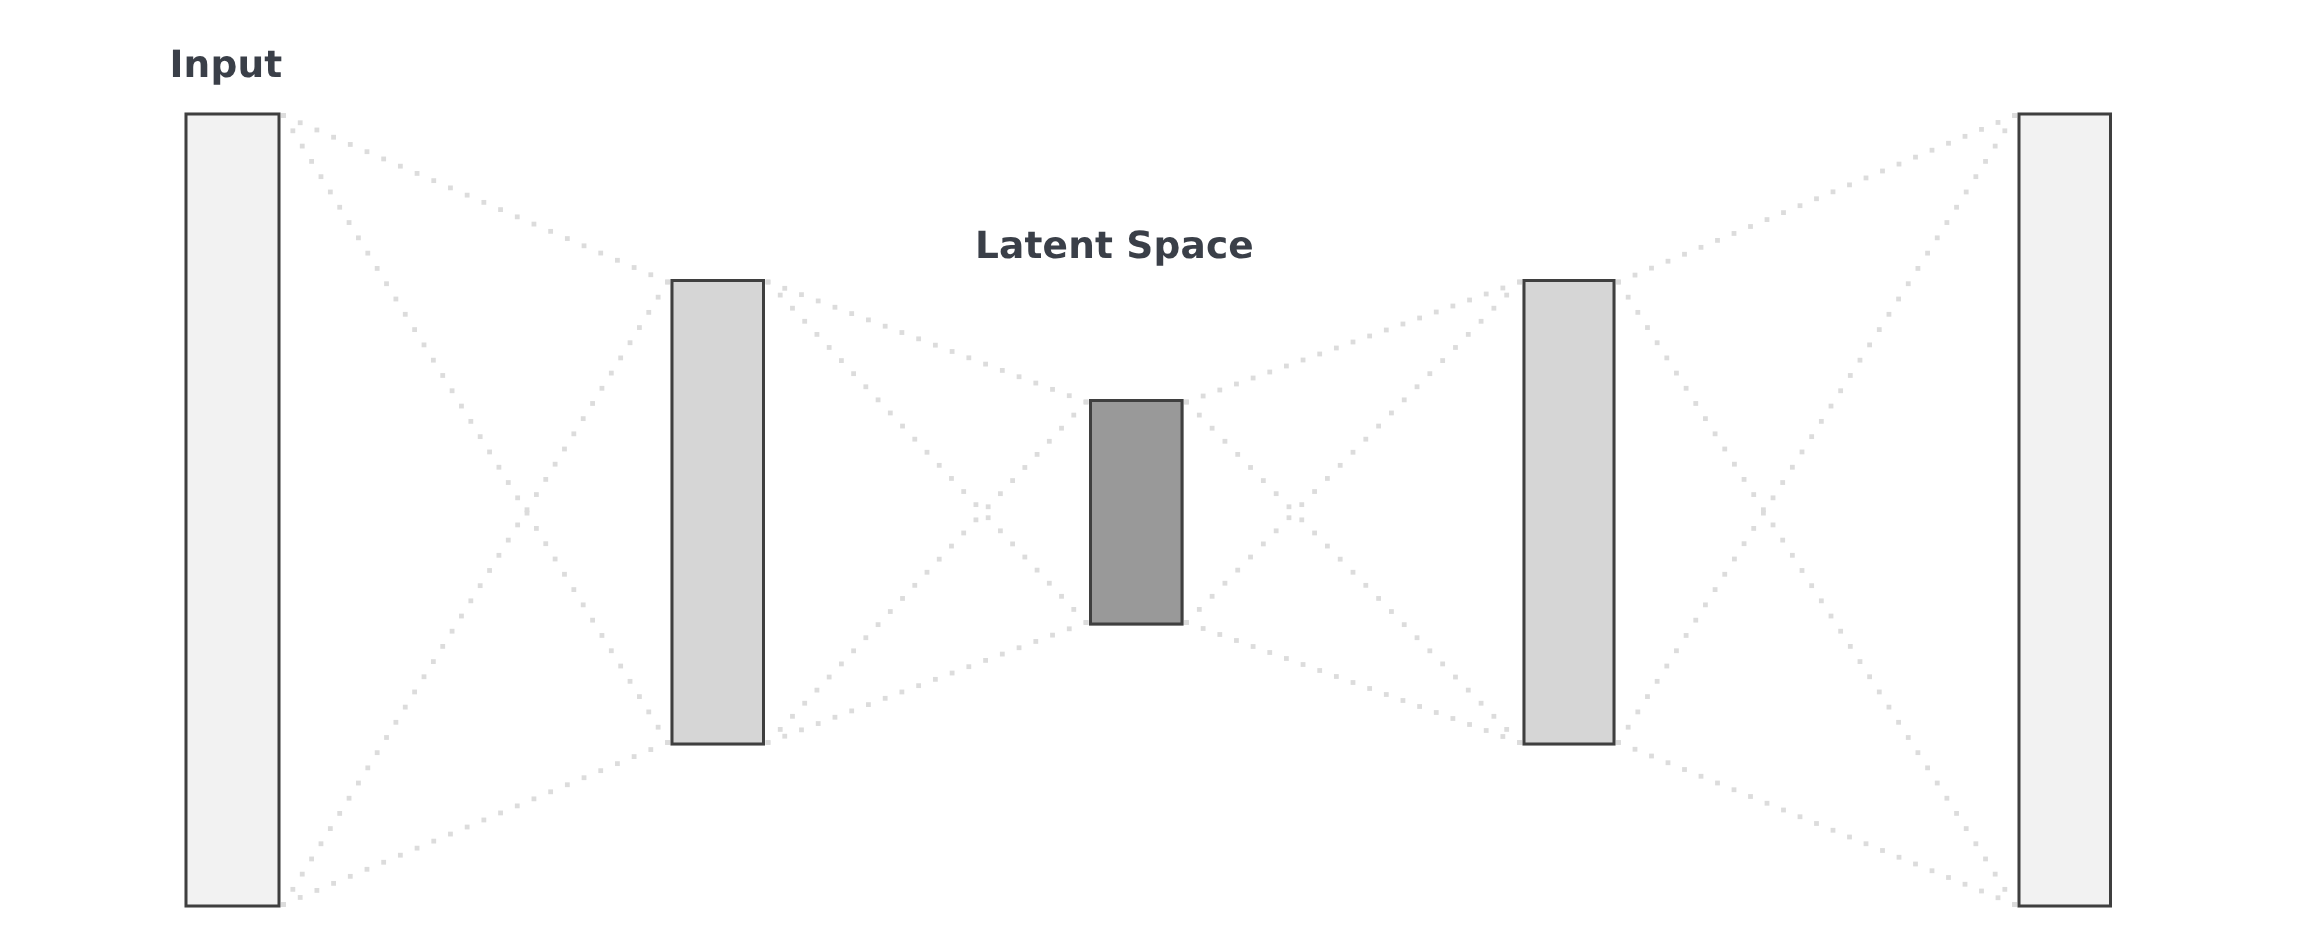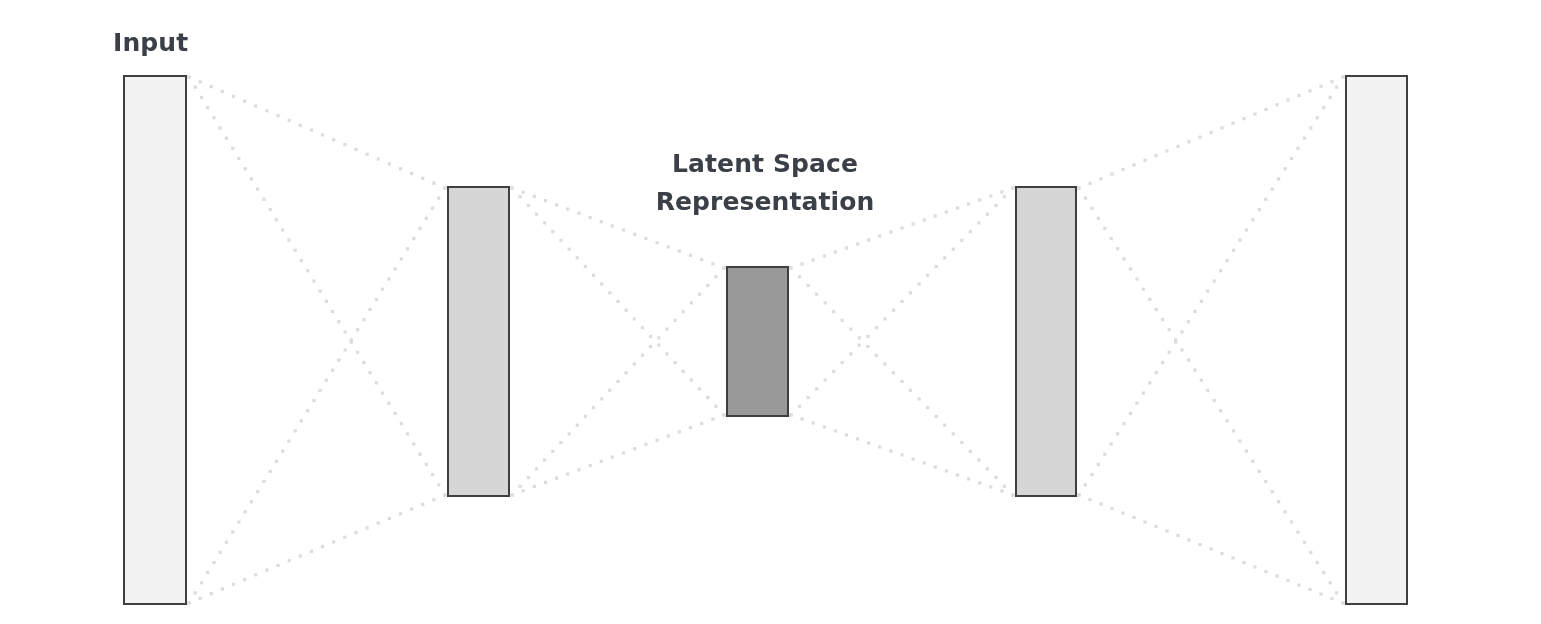--- a/index.html
+++ b/index.html
@@ -50,21 +50,21 @@
     z-index: 3;
     color: #3a3f48;
     font-weight: bold;
     font-size: 25px;
     letter-spacing: 0.1px;
     white-space: pre;
     line-height: 1.52;
   }
   .label-left  { text-align: left; }
   .label-right { text-align: right; }
-  .label-center{ text-align: center; }
+  .label-center{ }
 </style>
 </head>
 <body style="background: rgb(255, 255, 255);">
 
 <div id="diagram-canvas">
 
   <svg id="connection-layer" viewBox="0 0 1541 624" width="1541" height="624" xmlns="http://www.w3.org/2000/svg" aria-hidden="true">
       <g>
         <rect x="187.40" y="75.40" width="3.2" height="3.2" fill="#dcdcdc"></rect>
         <rect x="198.53" y="80.23" width="3.2" height="3.2" fill="#dcdcdc"></rect>
@@ -532,16 +532,16 @@
     </svg>
 
   <div class="layer-block" style="left: 123px; top: 75px; width: 64px; height: 530px; background: rgb(242, 242, 242); border-color: rgb(63, 63, 63);"></div>
   <div class="layer-block" style="left: 447px; top: 186px; width: 63px; height: 311px; background: rgb(214, 214, 214); border-color: rgb(63, 63, 63);"></div>
   <div class="layer-block" style="left: 726px; top: 266px; width: 63px; height: 151px; background: rgb(153, 153, 153); border-color: rgb(63, 63, 63);"></div>
   <div class="layer-block" style="left: 1015px; top: 186px; width: 62px; height: 311px; background: rgb(214, 214, 214); border-color: rgb(63, 63, 63);"></div>
   <div class="layer-block" style="left: 1345px; top: 75px; width: 63px; height: 530px; background: rgb(242, 242, 242); border-color: rgb(63, 63, 63);"></div>
 
   <div class="diagram-label label-left" id="label-input" style="left: 113px; top: 24px; color: rgb(58, 63, 72); font-size: 25px;">Input</div>
 
-  <div class="diagram-label label-center" id="label-latent" style="left: 650px; top: 145px; width: 230px; color: rgb(58, 63, 72); font-size: 25px;"><span>Latent Space</span><br><span>Representation</span></div>
+  <div class="diagram-label label-center" id="label-latent" style="left: 650px; top: 145px; width: 230px; color: rgb(58, 63, 72); font-size: 25px;"><span>Latent Space</span><br></div>
 
 
 </div>
 
 </body></html>

